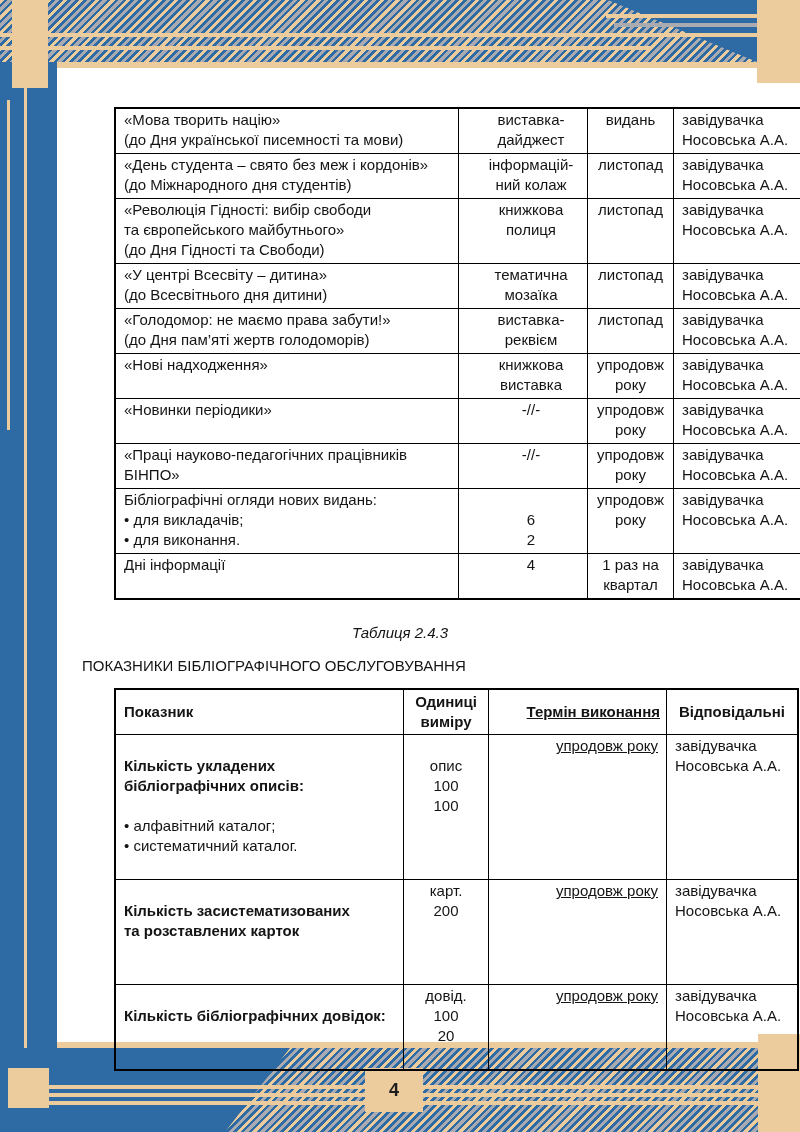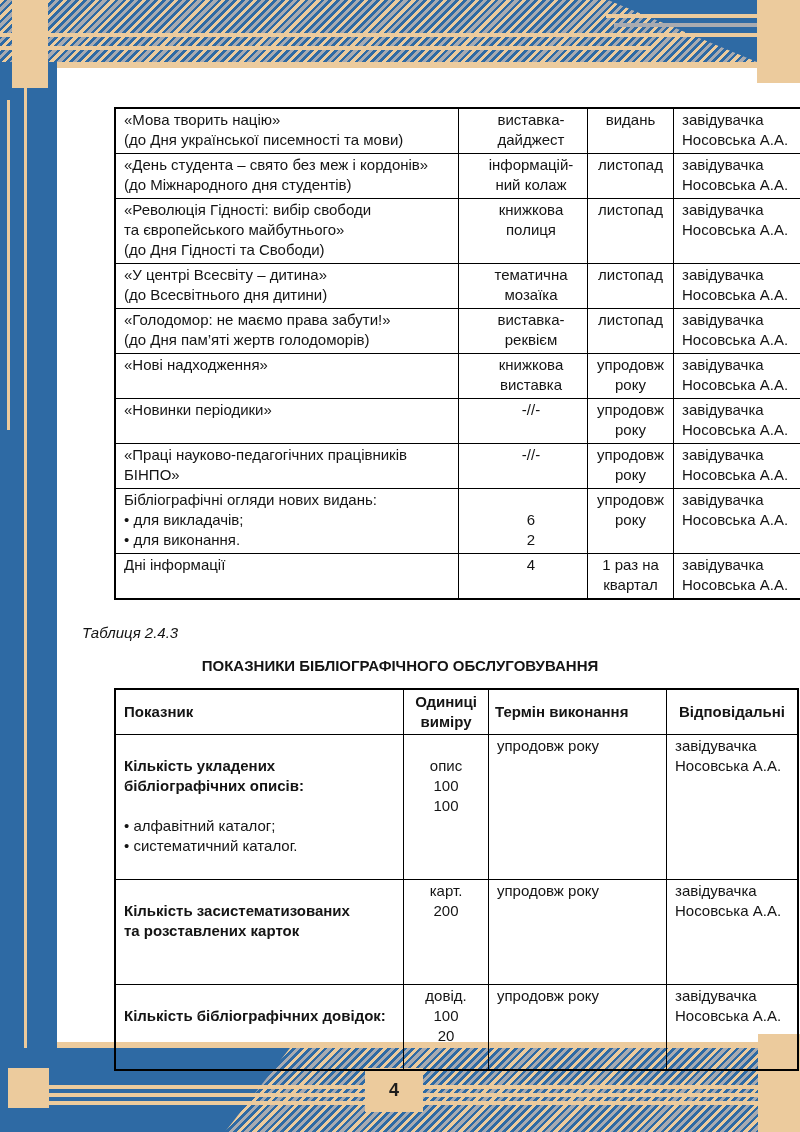--- a/index.html
+++ b/index.html
@@ -36,27 +36,27 @@
   .content{left:82px;top:107px;width:636px;}
   table{border-collapse:collapse;width:636px;table-layout:fixed;border:2.2px solid #000;margin-left:32px;}
   td,th{border:1.6px solid #000;vertical-align:top;padding:1px 8px 3px;
     font-size:15px;line-height:20px;white-space:pre-line;}
   .t1 .c1{width:326px;}
   .t1 .c2{width:108px;text-align:center;padding-left:18px;padding-right:2px;}
   .t1 .c3{width:81px;text-align:center;padding-left:2px;padding-right:2px;}
   .t1 .c4{width:121px;}
   .t2 .c1{width:273px;}
   .t2 .c2{width:80px;text-align:center;padding-left:2px;padding-right:2px;}
-  .t2 .c3{width:165px;text-align:left;}
+  .t2 .c3{width:165px;text-align:right;text-decoration:underline;}
   .t2 .c4{width:118px;}
   .t2 th{font-weight:bold;vertical-align:middle;text-align:center;padding:2px 6px;}
   .t2 th.c1{text-align:left;padding-left:8px;}
   .cell-title{font-weight:bold;}
-  .caption{margin-top:24px;text-align:left;font-style:italic;font-size:15px;}
-  .heading{margin-top:16px;text-align:center;font-weight:bold;font-size:15px;}
+  .caption{margin-top:24px;text-align:center;font-style:italic;font-size:15px;}
+  .heading{margin-top:16px;font-weight:normal;font-size:15px;}
   .t2{margin-top:14px;}
 </style>
 </head>
 <body>
 
 <div class="abs band-left"></div>
 <div class="abs band-top">
   <div class="abs stripes stripes-top"></div>
   <div class="abs hline" style="left:606px;right:0;top:14px;"></div>
   <div class="abs hline-gray" style="left:614px;right:0;top:23px;"></div>

